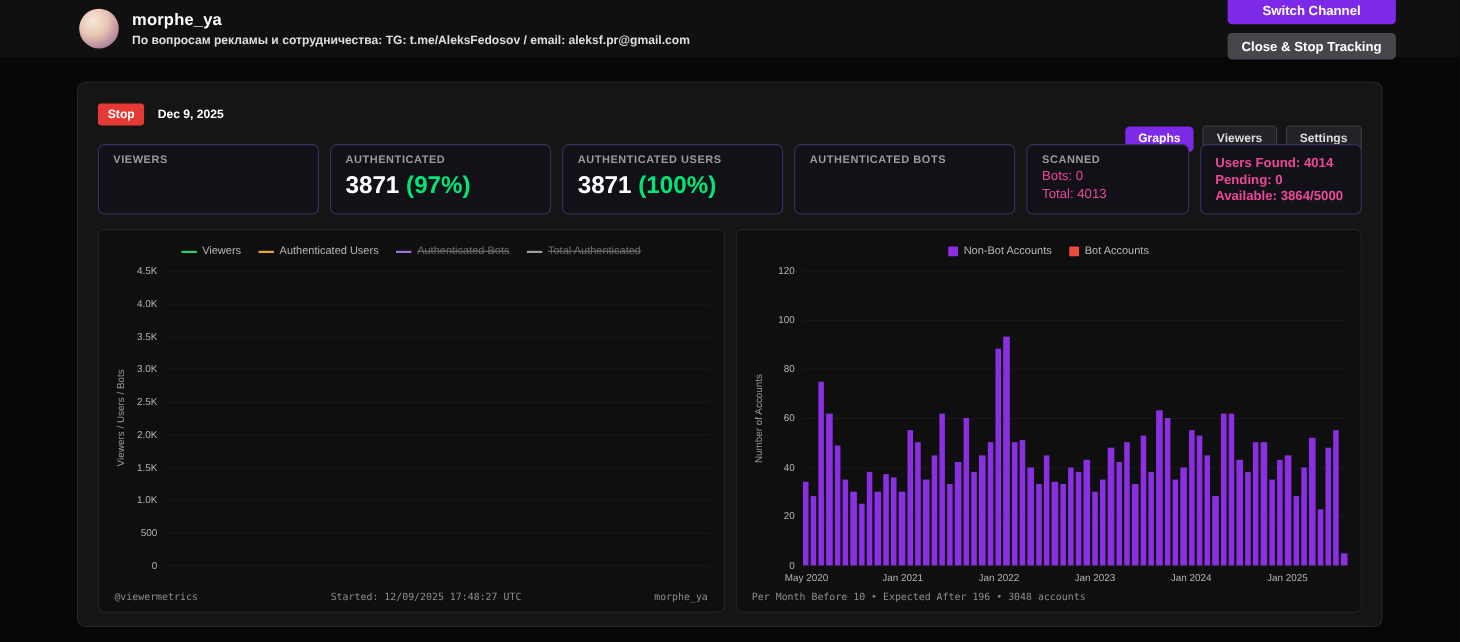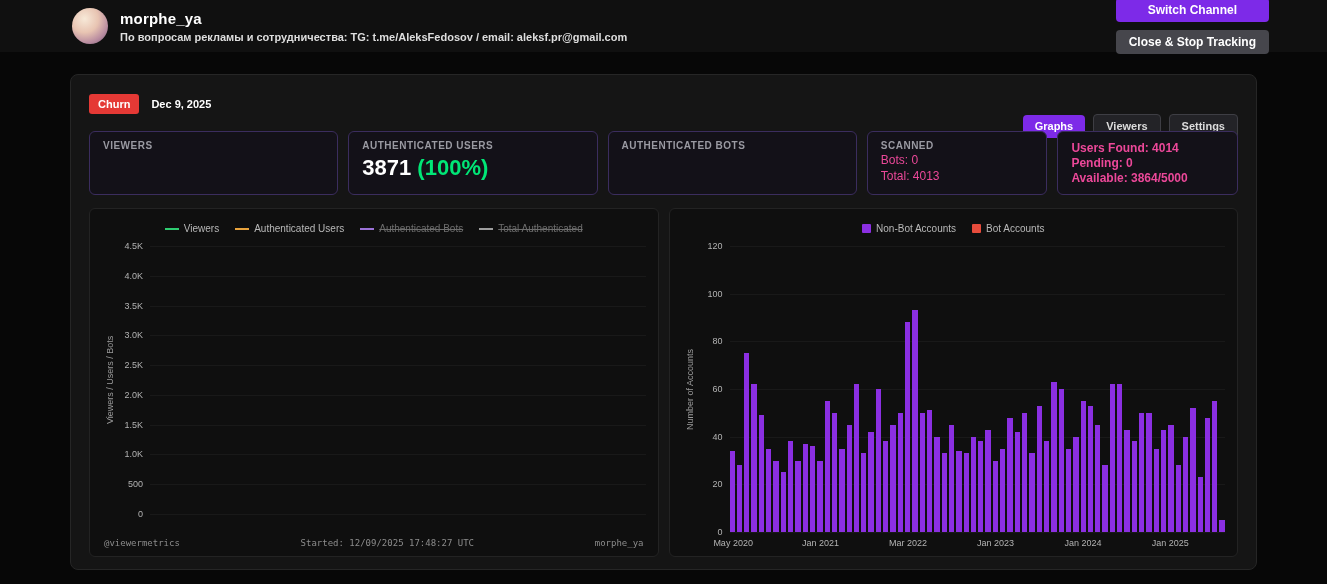--- a/index.html
+++ b/index.html
@@ -144,33 +144,37 @@
   <div class="topbar-actions">
     <button class="btn btn-purple">Switch Channel</button>
     <button class="btn btn-gray">Close &amp; Stop Tracking</button>
   </div>
 </header>
 
 <main class="panel">
 
   <div class="controls-row">
     <div class="controls-left">
-      <span class="live-badge">Churn</span>
+      <span class="live-badge">Stop</span>
       <span class="date-label">Dec 9, 2025</span>
     </div>
     <div class="controls-right">
       <button class="btn btn-purple tab-btn">Graphs</button>
       <button class="btn btn-dark tab-btn">Viewers</button>
       <button class="btn btn-dark tab-btn">Settings</button>
     </div>
   </div>
 
   <div class="stats-row">
     <div class="stat-card wide">
       <div class="stat-label">VIEWERS</div>
+    </div>
+    <div class="stat-card wide">
+      <div class="stat-label">AUTHENTICATED</div>
+      <div class="stat-value"><span>3871</span> <span class="stat-percent">(97%)</span></div>
     </div>
     <div class="stat-card wide">
       <div class="stat-label">AUTHENTICATED USERS</div>
       <div class="stat-value"><span>3871</span> <span class="stat-percent">(100%)</span></div>
     </div>
     <div class="stat-card wide">
       <div class="stat-label">AUTHENTICATED BOTS</div>
       <div class="stat-value"></div>
     </div>
     <div class="stat-card small">
@@ -339,21 +343,24 @@
               <div class="bar" style="height: 19.1667%; background: rgb(139, 47, 226);"></div>
               <div class="bar" style="height: 40%; background: rgb(139, 47, 226);"></div>
               <div class="bar" style="height: 45.8333%; background: rgb(139, 47, 226);"></div>
               <div class="bar" style="height: 4.16667%; background: rgb(139, 47, 226);"></div>
             </div>
           </div>
       </div>
       <div class="xaxis-space" id="bar-xaxis">
           <div class="xtick" style="left: 0.735294%;">May 2020</div>
           <div class="xtick" style="left: 18.3824%;">Jan 2021</div>
-          <div class="xtick" style="left: 36.0294%;">Mar 2022</div>
+          <div class="xtick" style="left: 36.0294%;">Jan 2022</div>
           <div class="xtick" style="left: 53.6765%;">Jan 2023</div>
           <div class="xtick" style="left: 71.3235%;">Jan 2024</div>
           <div class="xtick" style="left: 88.9706%;">Jan 2025</div>
         </div>
+      <div class="chart-footer single">
+        <span>Per Month Before 10 • Expected After 196 • 3048 accounts</span>
+      </div>
     </section>
 
   </div>
 </main>
 
 </body></html>

